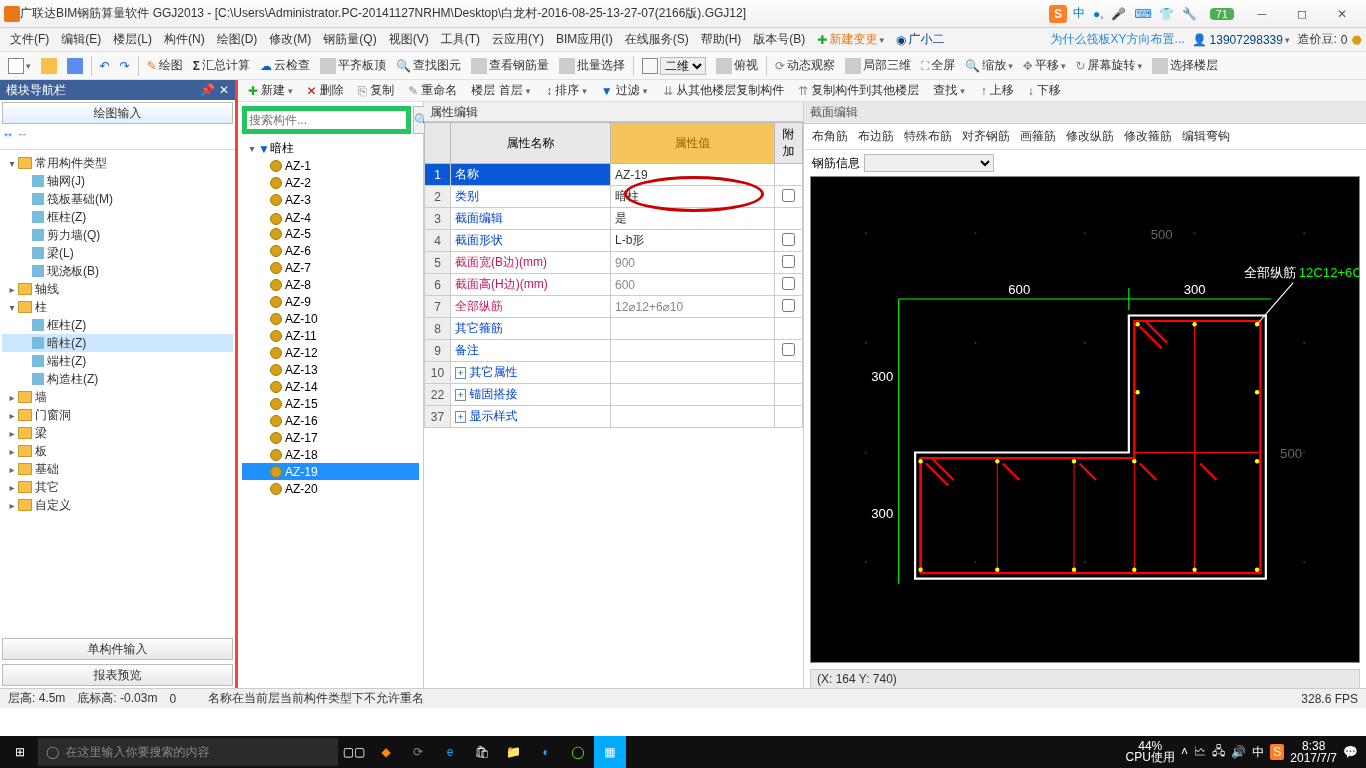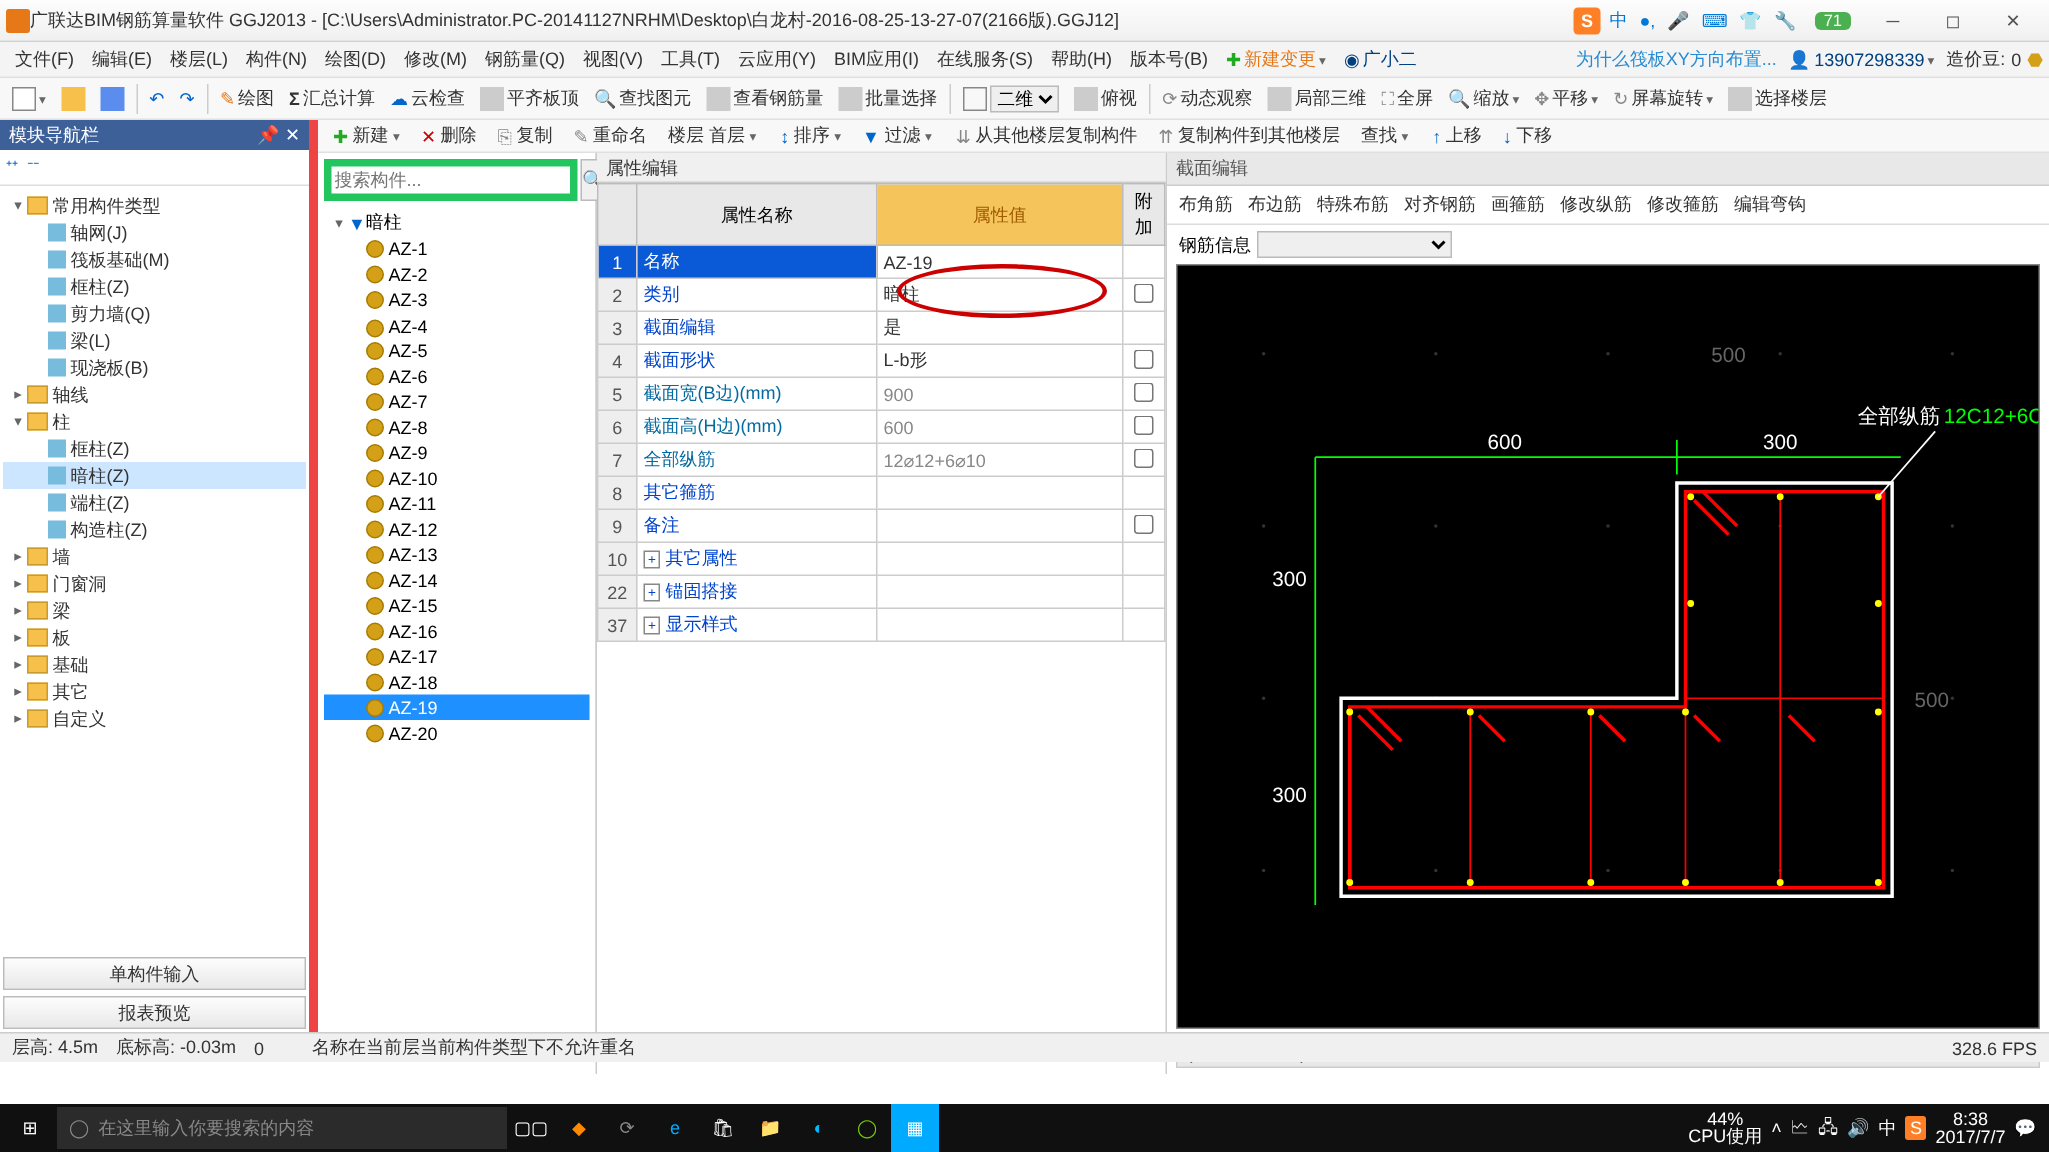--- a/index.html
+++ b/index.html
@@ -21,21 +21,21 @@
 .menubar .credits { color:#333;display:flex;align-items:center;gap:4px;}
 .toolbar { height: 28px; background: #f8f8f8; display: flex; align-items: center; padding: 0 4px; border-bottom: 1px solid #e0e0e0; gap: 2px; }
 .toolbar .btn { display: flex; align-items: center; gap: 2px; padding: 2px 4px; color: #333; white-space: nowrap; }
 .toolbar .sep { width: 1px; height: 20px; background: #ccc; margin: 0 2px; }
 .icon { width: 16px; height: 16px; display: inline-block; }
 .toolbar2 { height: 26px; background: #f8f8f8; display: flex; align-items: center; padding: 0 4px; border-bottom: 1px solid #e0e0e0; gap: 2px; }
 .toolbar2 .btn { display: flex; align-items: center; gap: 3px; padding: 2px 6px; color: #333; }
 .main { display: flex; height: 608px; }
 .dockheader { background: #3d6099; color: #fff; height: 20px; display: flex; align-items: center; padding: 0 6px; font-size: 12px; justify-content:space-between;}
 .dockheader .pin { color:#fff; }
-.navpanel { width: 212px; border-right: 6px solid #ef4444; display: flex; flex-direction: column; background: #fff; }
+.navpanel { width: 238px; border-right: 3px solid #ef4444; display: flex; flex-direction: column; background: #fff; }
 .navpanel .btnrow { height: 22px; border: 1px solid #bbb; margin: 2px; background: linear-gradient(#fdfdfd,#e8e8e8); display:flex;align-items:center;justify-content:center;color:#333;}
 .navpanel .iconbar { height: 24px; display:flex;align-items:center;padding:0 4px;gap:6px;border-bottom:1px solid #ddd;}
 .tree { flex: 1; overflow: auto; padding: 4px 2px; }
 .tree-node { display: flex; align-items: center; height: 18px; padding-left: 4px; color: #333; white-space: nowrap; }
 .tree-node.selected { background: #cde6ff; }
 .expander { width: 12px; text-align: center; color: #666; font-size: 10px; }
 .folder { width: 14px; height: 12px; background: #f7c04a; border: 1px solid #c89b2b; margin-right: 3px; }
 .leaf-ico { width: 12px; height: 12px; margin-right: 3px; display:inline-block;}
 .midpanel { width: 186px; border-right: 1px solid #ccc; display: flex; flex-direction: column; }
 .searchrow { display: flex; padding: 4px; gap: 2px; }
@@ -48,21 +48,21 @@
 .comp-node.selected .gear{background:#d4a017;}
 .rightarea { flex: 1; display: flex; flex-direction: column; }
 .proptitle { height: 20px; background: #f0f0f0; border-bottom: 1px solid #ccc; padding: 2px 6px; color:#333;}
 .propgrid { width: 380px; border-right:1px solid #ccc; background:#fff;}
 .propgrid table { border-collapse: collapse; width: 100%; }
 .propgrid th { background: #e8e8e8; border: 1px solid #bbb; padding: 3px; font-weight: normal; text-align: center; }
 .propgrid th.valhead { background:#f5c55b; color:#a05a00;}
 .propgrid td { border: 1px solid #ccc; padding: 2px 4px; height: 18px; }
 .propgrid td.rownum { background:#eee;text-align:center;width:26px;color:#555;}
 .propgrid td.key { color:#0044cc; width:160px;}
-.propgrid td.key.gray { color:#0369a1;}
+.propgrid td.key.gray { color:#be185d;}
 .propgrid tr.selected td.key { background:#0a5ad7;color:#fff;}
 .propgrid tr.selected td.rownum { background:#0a5ad7;color:#fff;}
 .propgrid td.addl { width:28px;text-align:center;}
 .propgrid td.addl input { }
 .circle { position:absolute; border:3px solid #c00; border-radius:50%; width:140px; height:36px; pointer-events:none;}
 .sectionarea { flex:1; display:flex; flex-direction:column; background:#fff;}
 .sectiontitle { background:#e8e8e8;border-bottom:1px solid #ccc;padding:2px 6px;color:#555;}
 .sectiontoolbar { display:flex; padding:4px 8px; gap:10px; border-bottom:1px solid #ddd;}
 .sectiontoolbar span { color:#333;}
 .steelinfo { display:flex;align-items:flex-end;padding:4px 8px;gap:4px;}
@@ -232,20 +232,21 @@
     </span>
 </div>
 
 <div class="main">
 
   <div class="navpanel">
     <div class="dockheader">
       <span>模块导航栏</span>
       <span class="pin">📌 ✕</span>
     </div>
+    <div class="btnrow" style="background:linear-gradient(#fff,#dfefff);">绘图输入</div>
     <div class="iconbar">
       <span style="color:#06c;">⁺⁺</span>
       <span style="color:#06c;">⁻⁻</span>
     </div>
     <div class="tree" id="navtree">
         <div class="tree-node" style="padding-left: 4px;">
           <span class="expander">▾</span>
           <span class="folder"></span>
           <span>常用构件类型</span>
         </div>

